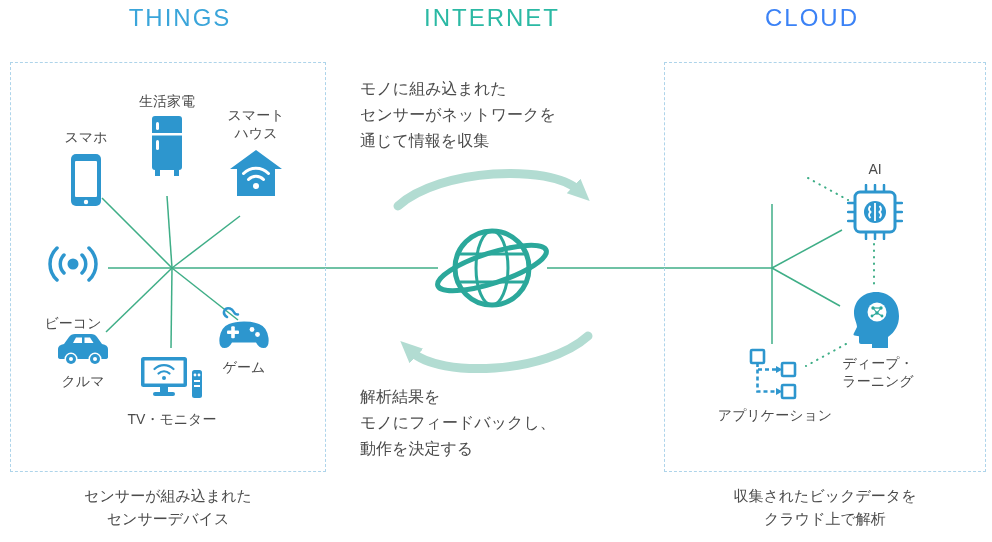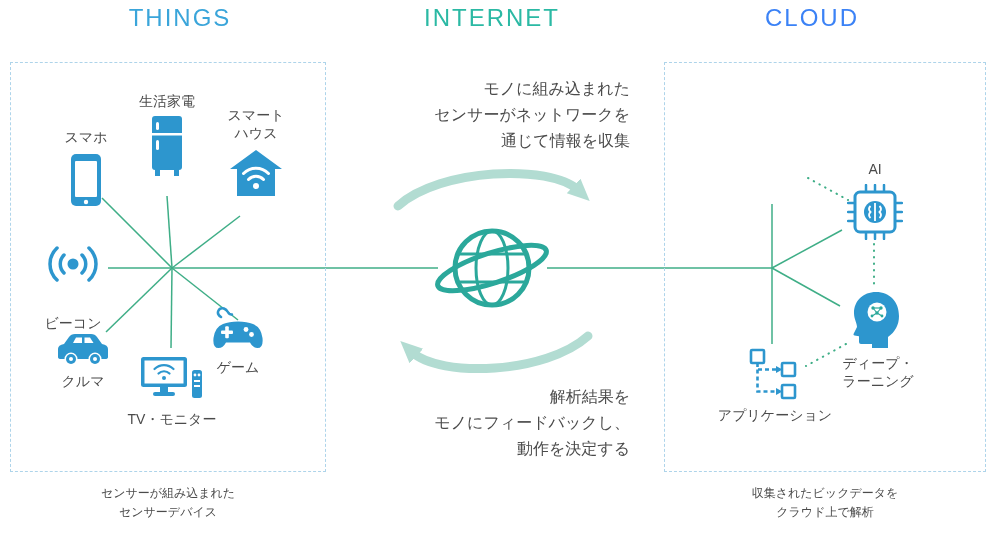--- a/index.html
+++ b/index.html
@@ -8,40 +8,40 @@
 
   .heading { position:absolute; top:4px; font-size:24px; font-weight:500; letter-spacing:2px; text-align:center; }
   .h-things { left:60px; width:240px; color:#3aa5da; }
   .h-internet { left:372px; width:240px; color:#2bb9a4; }
   .h-cloud { left:692px; width:240px; color:#3b82f6; }
 
   .dashed-box { position:absolute; border:1px dashed #aed4ea; }
   .things-box { left:10px; top:62px; width:316px; height:410px; }
   .cloud-box  { left:664px; top:62px; width:322px; height:410px; }
 
-  .caption { position:absolute; text-align:center; color:#4b4b4b; font-size:12px; line-height:1.55; white-space:pre-line; }
+  .caption { position:absolute; text-align:center; color:#4b4b4b; font-size:15px; line-height:1.55; white-space:pre-line; }
   .things-caption { left:6px;  top:484px; width:324px; }
   .cloud-caption  { left:660px; top:484px; width:330px; }
 
-  .net-text { position:absolute; text-align:right; color:#4b4b4b; font-size:16px; line-height:1.62; white-space:pre-line; }
+  .net-text { position:absolute; text-align:left; color:#4b4b4b; font-size:16px; line-height:1.62; white-space:pre-line; }
   .net-top    { left:360px; top:76px;  width:270px; }
   .net-bottom { left:360px; top:384px; width:270px; }
 
   svg.overlay { position:absolute; left:0; top:0; }
 
   .node { position:absolute; display:flex; flex-direction:column; align-items:center; gap:6px; }
   .node .lbl { font-size:14px; color:#4b4b4b; text-align:center; line-height:1.3; white-space:pre-line; }
 
   .p-smartphone { left:52px;  top:128px; width:68px; }
   .p-fridge     { left:132px; top:92px;  width:70px; }
   .p-house      { left:218px; top:106px; width:76px; }
   .p-beacon     { left:38px;  top:242px; width:70px;gap:28px; }
   .p-car        { left:46px;  top:330px; width:74px; }
   .p-tv         { left:124px; top:354px; width:96px; }
-  .p-game       { left:206px; top:306px; width:64px; }
+  .p-game       { left:212px; top:306px; width:64px; }
 
   .p-bigdata    { left:722px; top:104px; width:106px; }
   .p-ai         { left:844px; top:160px; width:62px; }
   .p-deep       { left:838px; top:290px; width:80px; }
   .p-app        { left:712px; top:348px; width:126px; }
 
   .globe-wrap { position:absolute; left:430px; top:212px; width:124px; height:112px; }
 </style>
 </head>
 <body>

